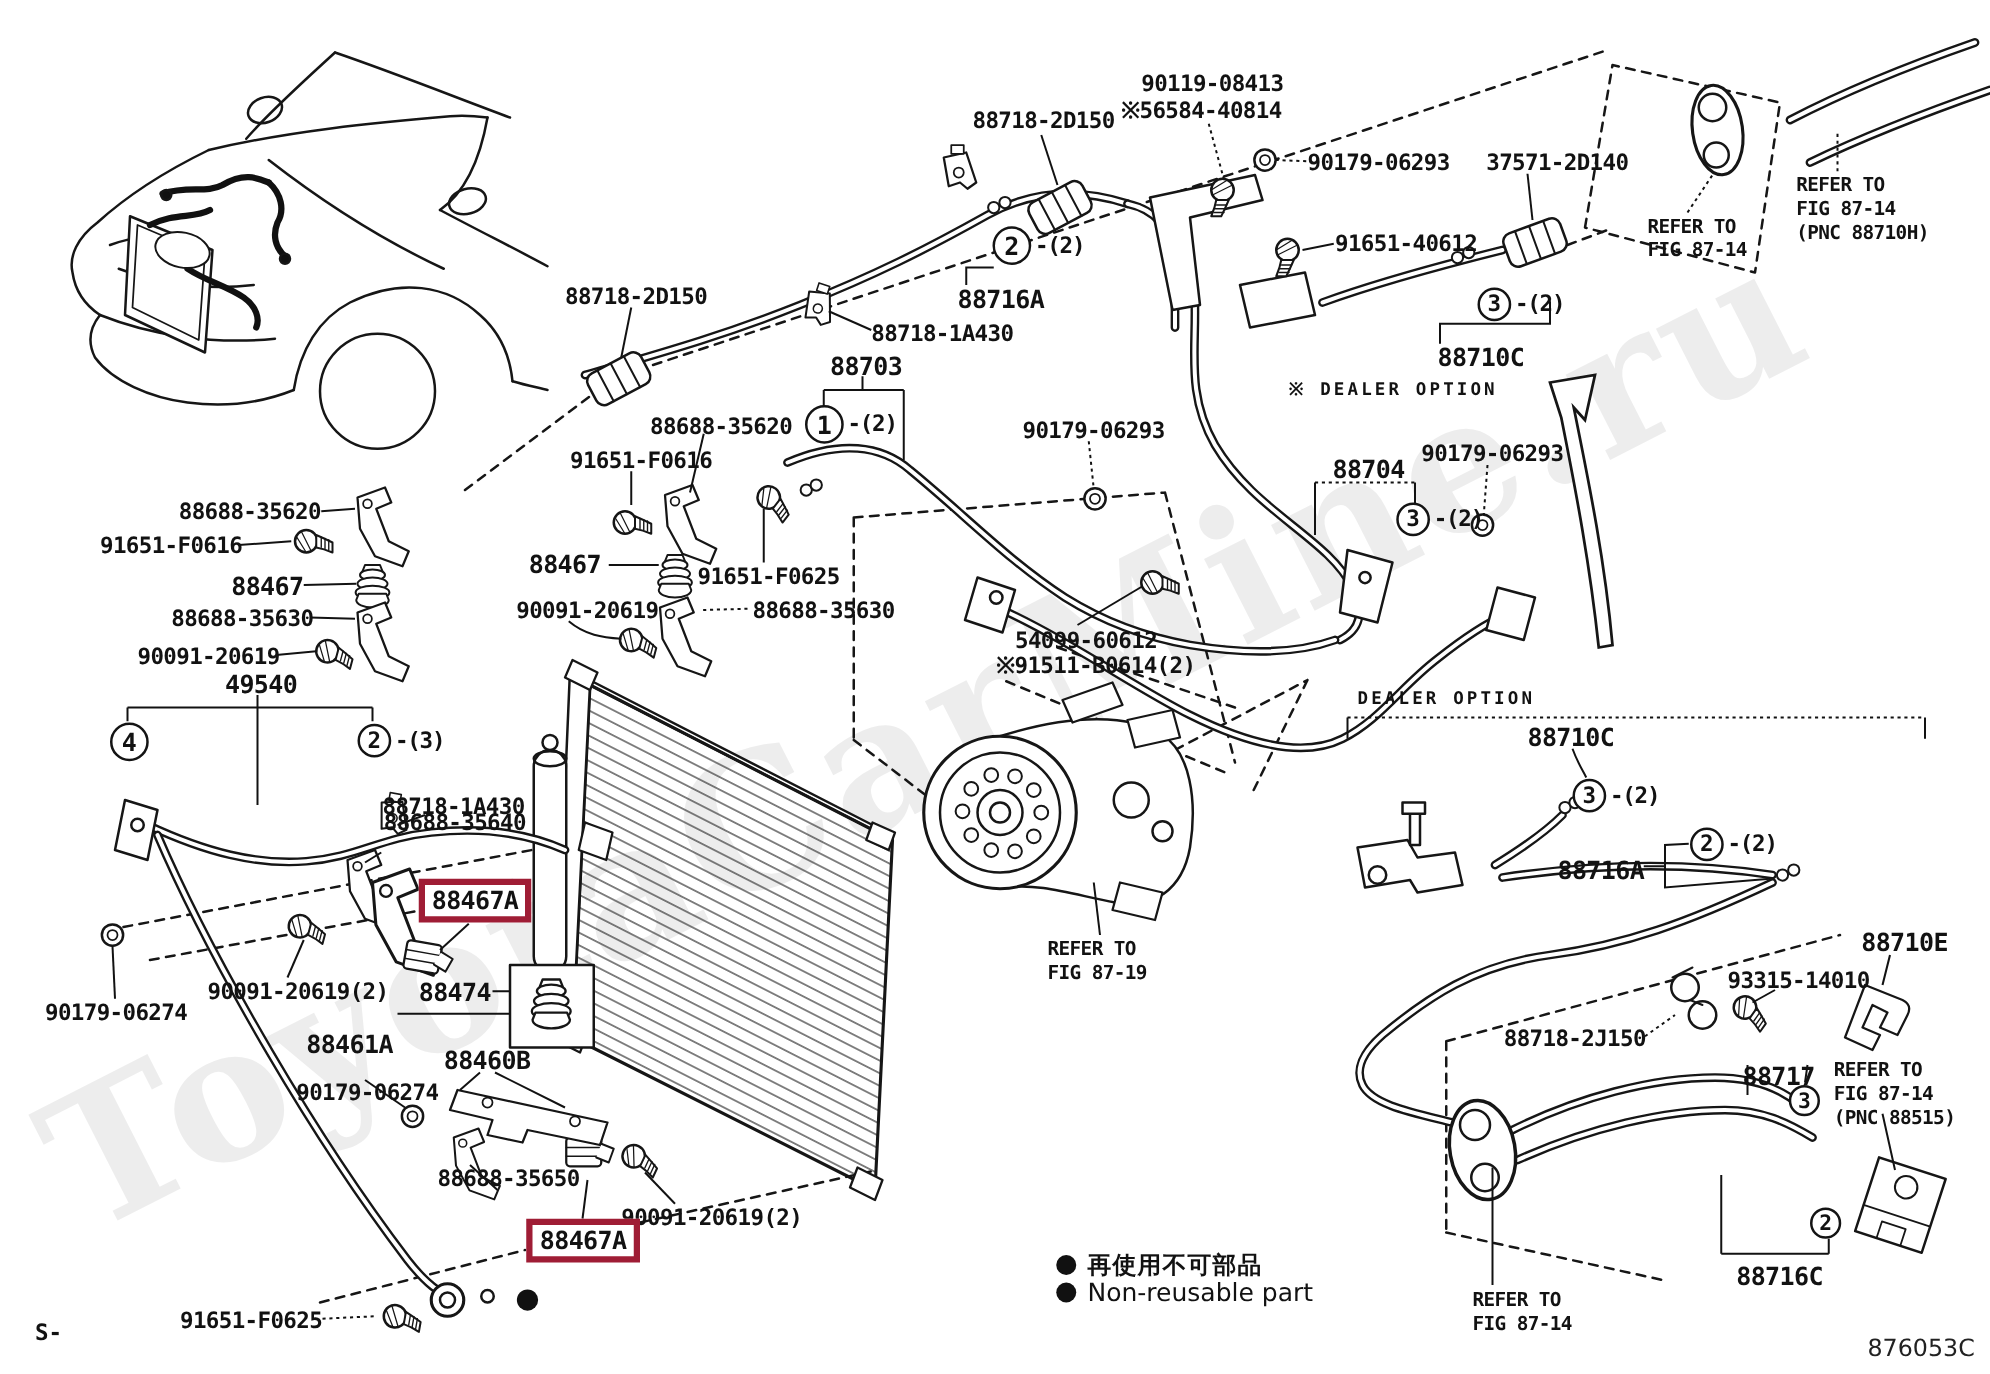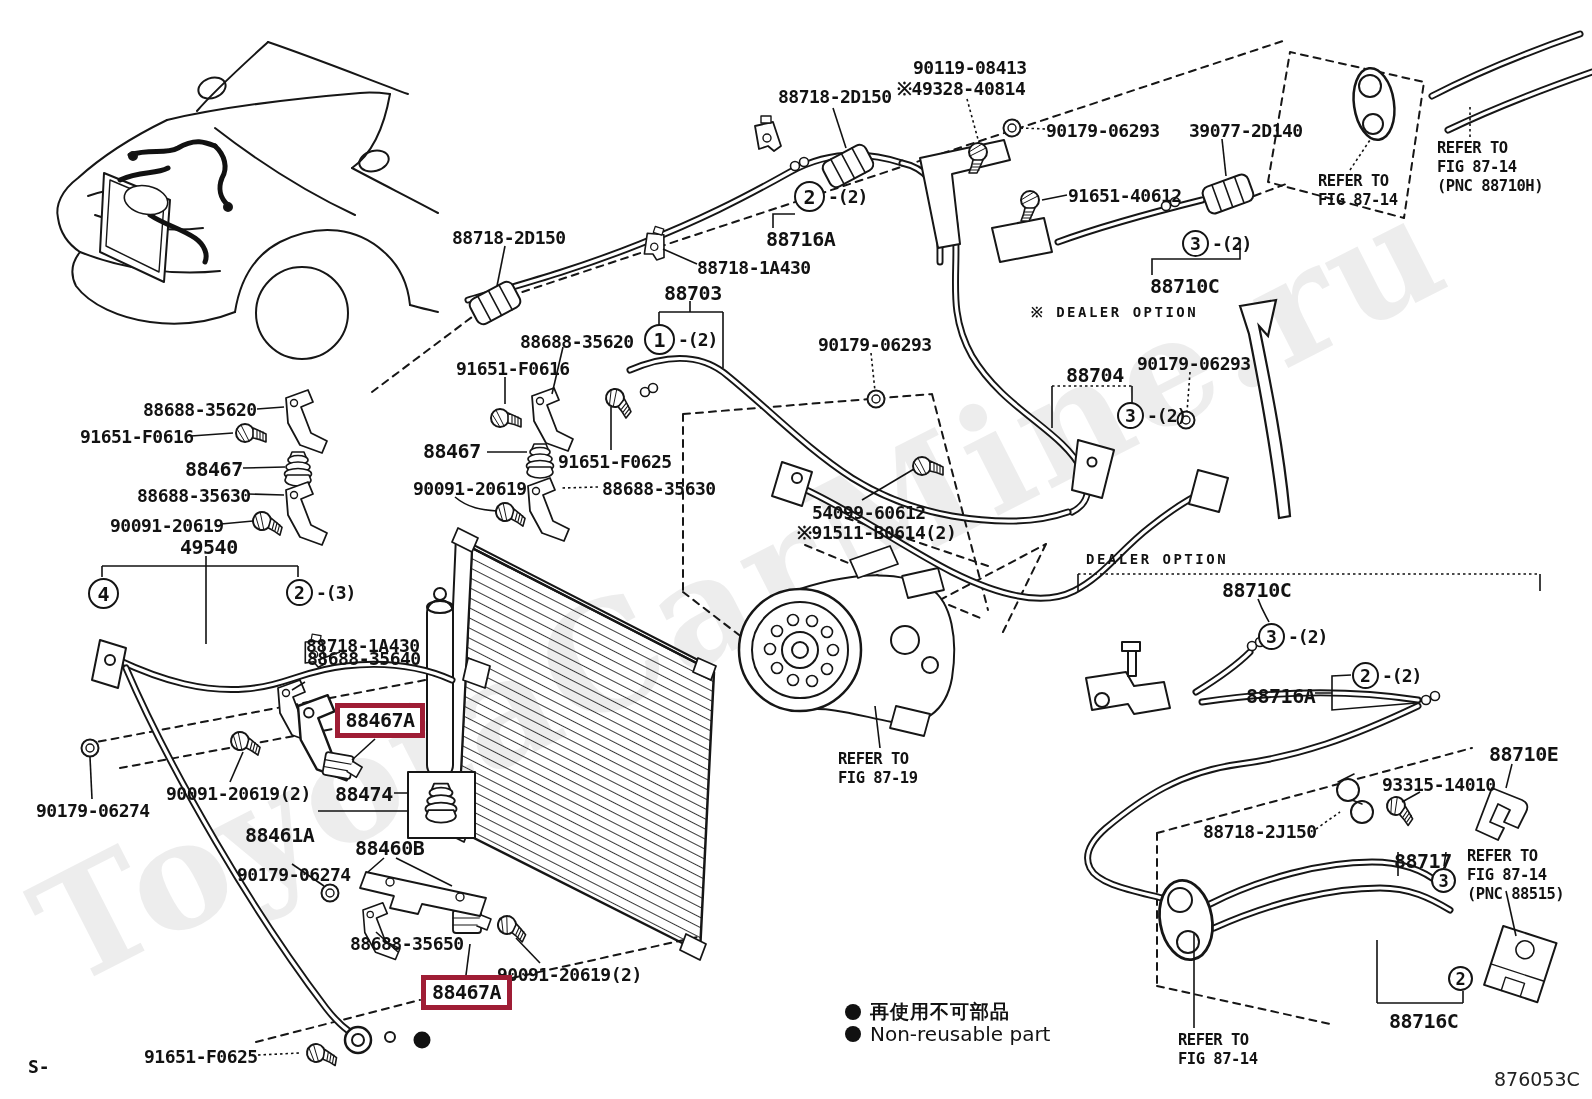--- a/index.html
+++ b/index.html
@@ -356,23 +356,23 @@
       <path d="M1350 170 L1370 140" stroke-dasharray="2.5 3"></path>
       <path d="M1470 137 L1470 106" stroke-dasharray="2.5 3"></path>
     </g>
 
     <path d="M1240 306 L1276 300 L1268 336 L1259 326 C1272 390 1284 450 1290 516 L1279 518 C1272 452 1261 394 1249 334 Z" fill="#fff" stroke="#161616" stroke-width="2.2"></path>
   </svg>
 
   <div>
     <div class="lbl" style="left:778px;top:87px">88718-2D150</div>
     <div class="lbl" style="left:913px;top:58px">90119-08413</div>
-    <div class="lbl" style="left:897px;top:79px">※49328-40814</div>
+    <div class="lbl" style="left:897px;top:79px">※56584-40814</div>
     <div class="lbl" style="left:1046px;top:121px">90179-06293</div>
-    <div class="lbl" style="left:1189px;top:121px">39077-2D140</div>
+    <div class="lbl" style="left:1189px;top:121px">37571-2D140</div>
     <div class="lbl" style="left:1068px;top:186px">91651-40612</div>
     <div class="lbl big" style="left:766px;top:229px">88716A</div>
     <div class="lbl" style="left:697px;top:258px">88718-1A430</div>
     <div class="lbl big" style="left:664px;top:283px">88703</div>
     <div class="lbl" style="left:452px;top:228px">88718-2D150</div>
     <div class="lbl" style="left:520px;top:332px">88688-35620</div>
     <div class="lbl" style="left:456px;top:359px">91651-F0616</div>
     <div class="lbl big" style="left:423px;top:441px">88467</div>
     <div class="lbl" style="left:558px;top:452px">91651-F0625</div>
     <div class="lbl" style="left:413px;top:479px">90091-20619</div>

